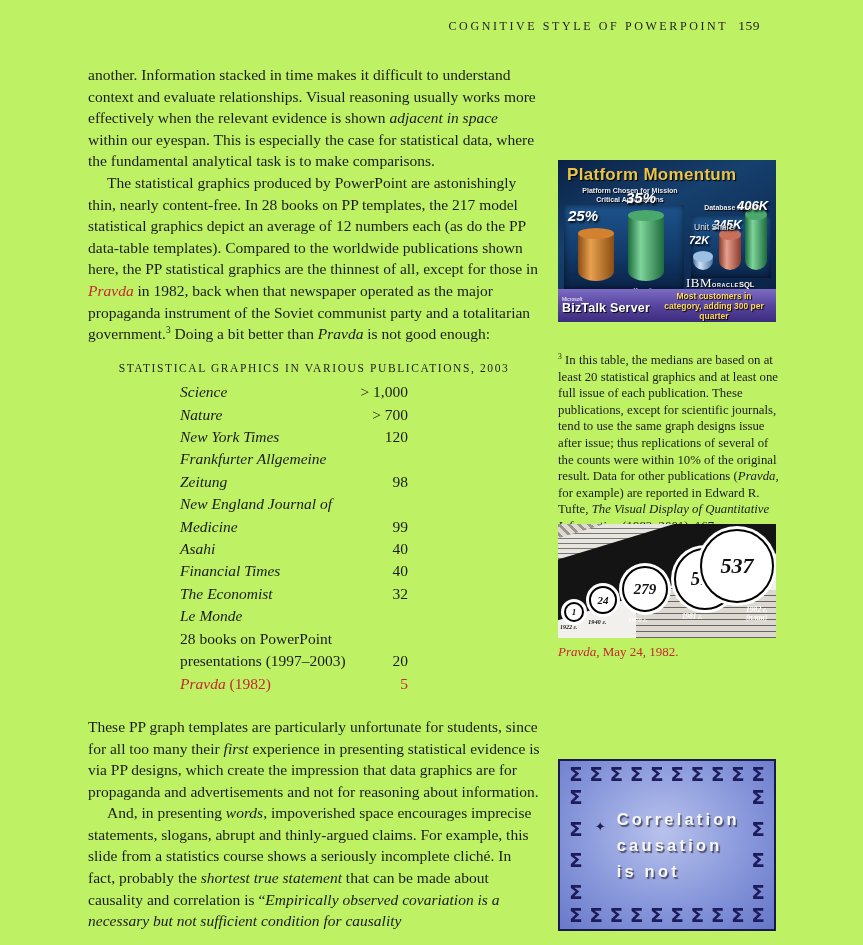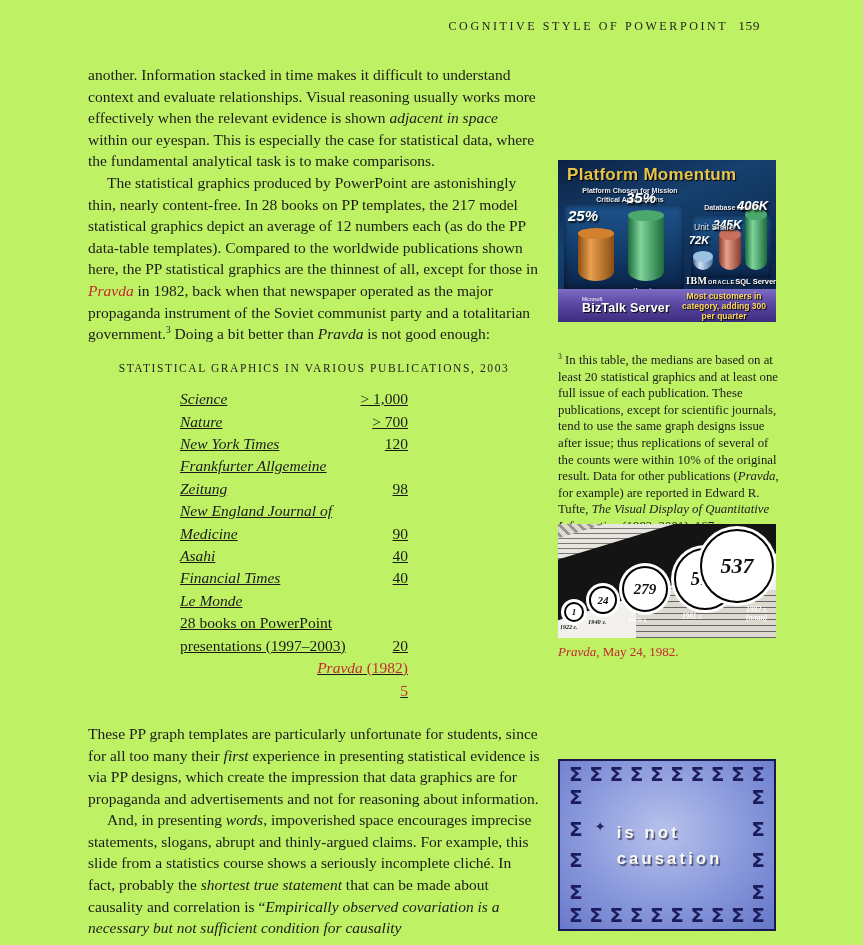--- a/index.html
+++ b/index.html
@@ -17,25 +17,25 @@
   .para { font-size:15.5px; line-height:21.6px; color:#1b1b1b; text-align:left; }
   .para.indent { text-indent:19px; }
   .it { font-style:italic; }
   .red { color:#c5282f; }
   sup { font-size:0.6em; vertical-align:super; line-height:0; }
 
   
   .pub-table { margin-top:15px; margin-bottom:21px; }
   .pub-table-title { text-align:center; font-size:11.5px; letter-spacing:1.6px;
     line-height:17.5px; color:#222; }
-  .pub-rows { margin-left:92px; width:228px; margin-top:11px;text-decoration:underline; }
+  .pub-rows { margin-left:92px; width:228px; margin-top:4px; }
   .pub-row { display:flex; align-items:flex-end; font-size:15.5px; line-height:22.4px; }
   .pub-row .lbl { max-width:196px; }
   .pub-row .val { flex:1; text-align:right; }
-  .pub-row.red-row { color:#c5282f;flex-direction:column; }
+  .pub-row.red-row { color:#c5282f; }
 
   
   .sidebar { position:absolute; left:557px; top:0; width:230px; }
 
   
   .pslide { position:absolute; left:1px; top:160px; width:218px; height:162px;
     background:linear-gradient(155deg,#0b2144 0%,#16406e 35%,#0d2a52 70%,#0a1e3e 100%);
     font-family:"Liberation Sans",sans-serif; overflow:hidden; }
   .pslide-title { position:absolute; top:5px; left:9px; font-size:17px; font-weight:bold;
     color:#e8c44a; text-shadow:1px 1px 1px #000; letter-spacing:0.3px; }
@@ -51,27 +51,27 @@
   .bar-label { position:absolute; color:#fff; font-weight:bold; font-style:italic;
     text-shadow:1.5px 1.5px 2px rgba(0,0,0,0.85); white-space:nowrap; }
   .axis-label { position:absolute; color:#dfe7f2; font-size:8.5px; text-shadow:1px 1px 1px #000; }
   .plat-cat { position:absolute; color:#fff; font-weight:bold; font-size:7px;
     text-shadow:1px 1px 1px #000; white-space:nowrap; }
   .dotnet { text-align:center; line-height:1; }
   .dotnet .ms-small { display:block; font-size:4.5px; font-weight:normal; }
   .dotnet .net-big { display:block; font-size:12px; font-weight:bold; }
   .vendor-row { position:absolute; left:128px; top:115px; width:90px; display:flex;
     align-items:baseline; justify-content:space-between; color:#fff; text-shadow:1px 1px 1px #000; }
-  .v-ibm { font-family:"Liberation Serif",serif; font-weight:bold; font-size:10px; letter-spacing:0.5px; }
+  .v-ibm { font-family:"Liberation Serif",serif; font-weight:normal; font-size:13px; letter-spacing:0.5px; }
   .v-oracle { font-size:5.5px; font-weight:bold; letter-spacing:0.6px; }
   .v-sql { font-size:7.5px; font-weight:bold; }
   .pslide-footer { position:absolute; left:0; bottom:0; width:100%; height:33px;
     background:linear-gradient(180deg,#7d6cc4 0%,#5a48a2 45%,#3c2c7e 100%);
     display:flex; align-items:center; }
-  .biztalk { margin-left:24px; line-height:1; color:#fff; }
+  .biztalk { margin-left:4px; line-height:1; color:#fff; }
   .biztalk .ms-small { display:block; font-size:5px; }
   .biztalk .bt-big { display:block; font-size:12.5px; font-weight:bold; letter-spacing:0.2px;
     text-shadow:1px 1px 1px #000; }
   .pslide-msg { flex:1; text-align:center; color:#ffd75e; font-weight:bold; font-size:8.5px;
     line-height:10px; padding:0 6px 0 8px; text-shadow:1px 1px 1px #000; }
 
   
   .footnote { position:absolute; left:1px; top:352px; width:229px; font-size:12.8px;
     line-height:16.6px; color:#1b1b1b; }
 
@@ -142,29 +142,33 @@
           <div class="pub-row">
             <div class="lbl"><span class="it">New York Times</span></div>
             <div class="val">120</div>
           </div>
           <div class="pub-row">
             <div class="lbl"><span class="it">Frankfurter Allgemeine Zeitung</span></div>
             <div class="val">98</div>
           </div>
           <div class="pub-row">
             <div class="lbl"><span class="it">New England Journal of Medicine</span></div>
-            <div class="val">90</div>
+            <div class="val">99</div>
           </div>
           <div class="pub-row">
             <div class="lbl"><span class="it">Asahi</span></div>
             <div class="val">40</div>
           </div>
           <div class="pub-row">
             <div class="lbl"><span class="it">Financial Times</span></div>
             <div class="val">40</div>
+          </div>
+          <div class="pub-row">
+            <div class="lbl"><span class="it">The Economist</span></div>
+            <div class="val">32</div>
           </div>
           <div class="pub-row">
             <div class="lbl"><span class="it">Le Monde</span></div>
           </div>
           <div class="pub-row">
             <div class="lbl"><span>28 books on PowerPoint presentations (1997–2003)</span></div>
             <div class="val">20</div>
           </div>
           <div class="pub-row red-row">
             <div class="lbl"><span class="it">Pravda</span><span> (1982)</span></div>
@@ -272,22 +276,23 @@
         </div>
       <div class="cslide-mid">
         <div class="sig-col left" id="sigLeft">
             <span class="sigma">Σ</span>
             <span class="sigma">Σ</span>
             <span class="sigma">Σ</span>
             <span class="sigma">Σ</span>
           </div>
         <div class="cslide-text" id="cText">
           <span class="cbullet">✦</span>
+        <div class="ctext-line">Correlation</div>
+            <div class="ctext-line">causation</div>
             <div class="ctext-line">is not</div>
-            <div class="ctext-line">causation</div>
           </div>
         <div class="sig-col right" id="sigRight">
             <span class="sigma">Σ</span>
             <span class="sigma">Σ</span>
             <span class="sigma">Σ</span>
             <span class="sigma">Σ</span>
           </div>
       </div>
       <div class="sig-row bottom" id="sigBottom">
           <span class="sigma">Σ</span>

